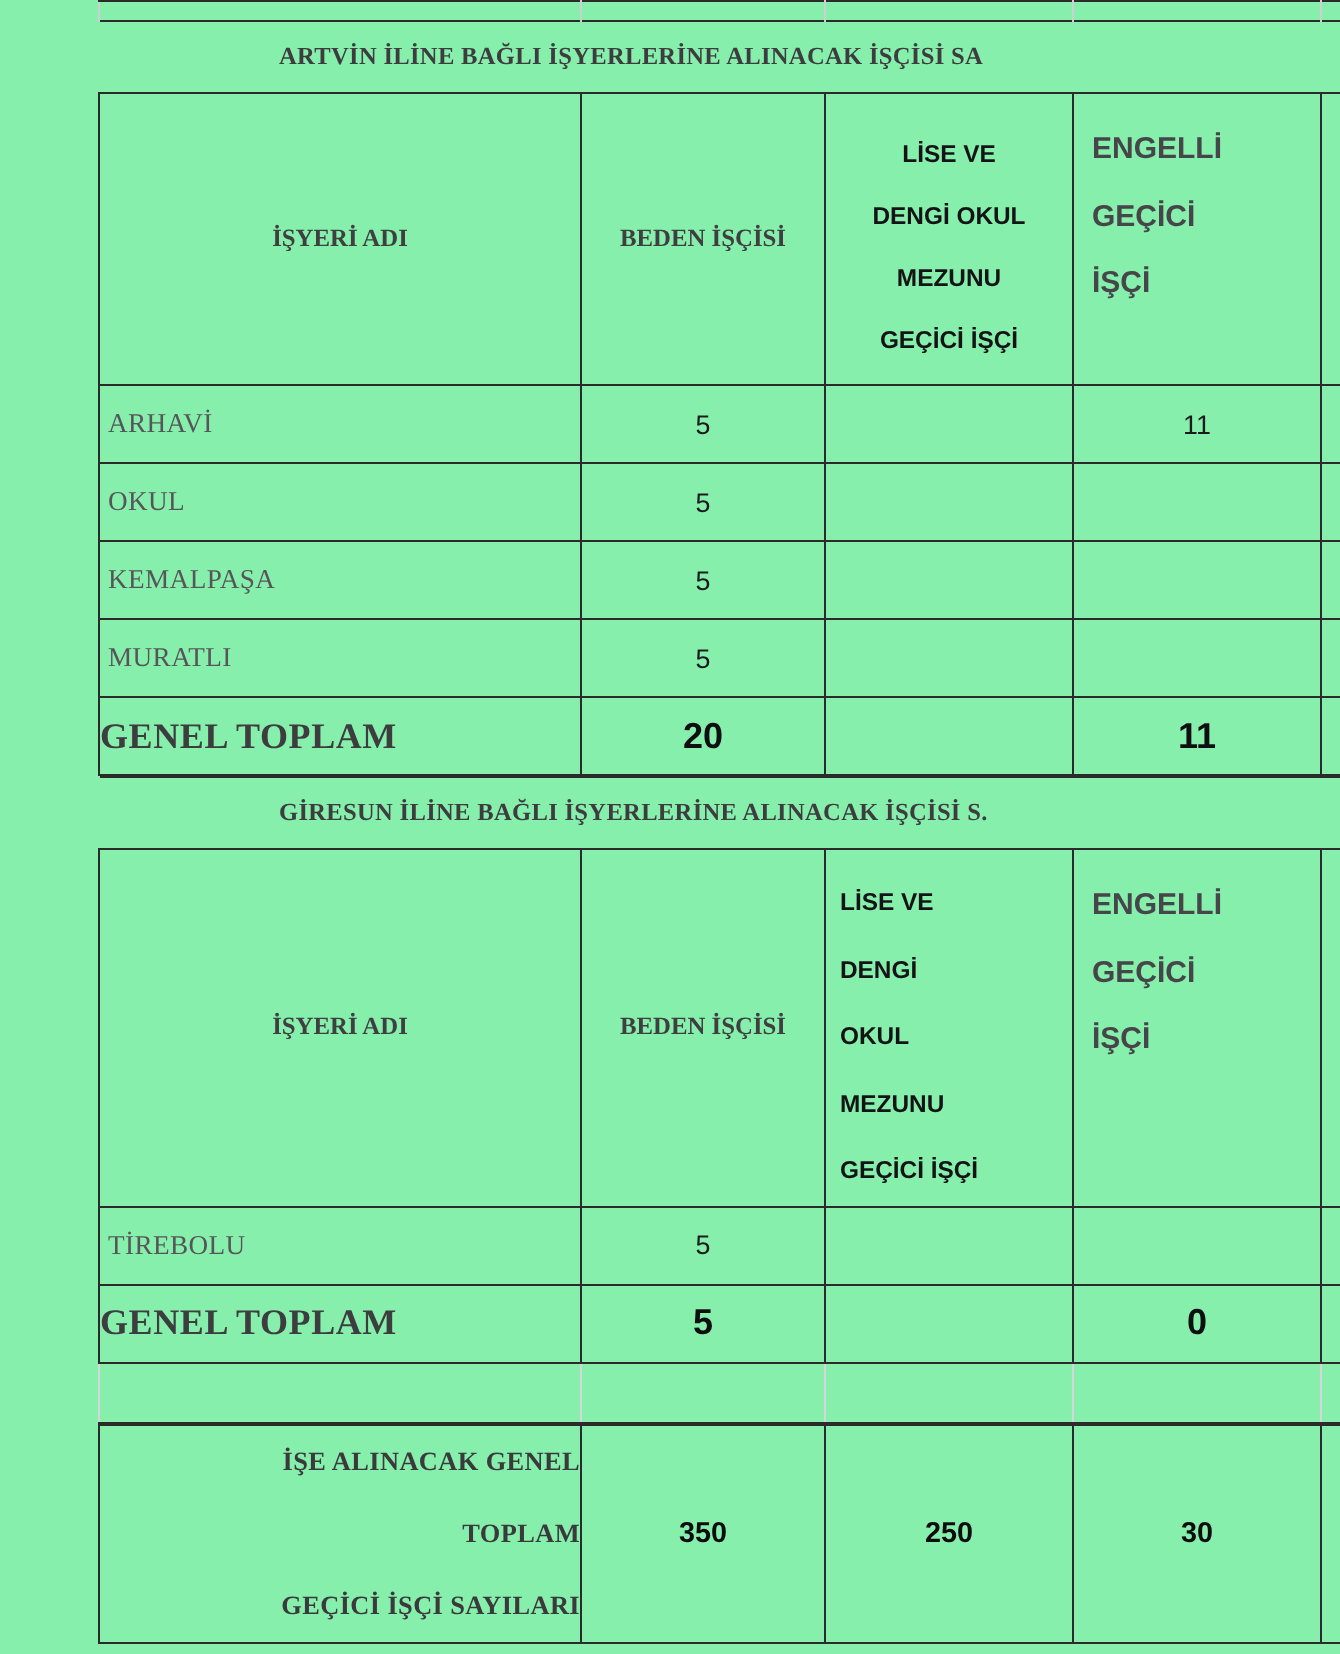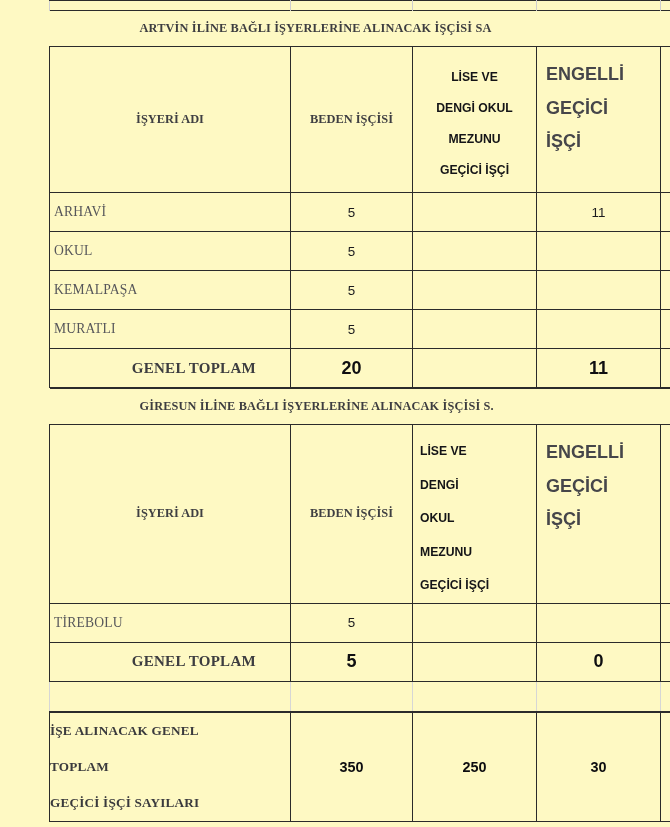--- a/index.html
+++ b/index.html
@@ -12,21 +12,21 @@
     height: 827px;
     overflow: hidden;
     font-family: "Liberation Serif", "DejaVu Serif", serif;
     position: relative;
   }
 
   .page {
     position: relative;
     width: 670px;
     height: 827px;
-    background: #fef9c3;
+    background: #86efac;
     overflow: hidden;
   }
 
   
   .sheet {
     position: absolute;
     left: 49px;
     top: 0;
     width: 860px;   
   }
@@ -113,21 +113,21 @@
     font-size: 12.2px;
     font-weight: bold;
     color: #141417;
     line-height: 33.5px;
     text-align: left;
     padding-left: 7px;
     vertical-align: top;
   }
   td.hd-engelli {
     font-family: "Liberation Sans", "DejaVu Sans", sans-serif;
-    font-size: 18px;
+    font-size: 15px;
     font-weight: bold;
     color: #46464a;
     text-align: left;
     padding-left: 9px;
     vertical-align: top;
     line-height: 33.5px;
   }
   td.hd-engelli .pad-top { display: block; height: 11px; }
   td.hd-multi-l .pad-top { display: block; height: 10px; }
   td.hd-multi-c .pad-top { display: block; height: 9px; }
@@ -145,39 +145,39 @@
   td.cell-num {
     text-align: center;
     font-family: "Liberation Sans", "DejaVu Sans", sans-serif;
     font-size: 13.4px;
     color: #1b1b1e;
   }
 
   
   tr.total-row td { height: 38px; }
   td.cell-total-name {
-    text-align: right;
-    font-weight: bold;
-    font-size: 15px;
+    text-align: left;
+    font-weight: bold;
+    font-size: 18px;
     color: #3d3d40;
     letter-spacing: 0.3px;
     padding-right: 34px;
   }
   td.cell-total-num {
     text-align: center;
     font-family: "Liberation Sans", "DejaVu Sans", sans-serif;
     font-weight: bold;
     font-size: 18px;
     color: #0f0f11;
   }
 
   
   tr.grand-row td { height: 105px; }
   td.grand-name {
-    text-align: left;
+    text-align: right;
     font-weight: bold;
     font-size: 13.2px;
     color: #3a3a3d;
     line-height: 36px;
     letter-spacing: 0.2px;
   }
   td.grand-num {
     text-align: center;
     font-family: "Liberation Sans", "DejaVu Sans", sans-serif;
     font-weight: bold;

